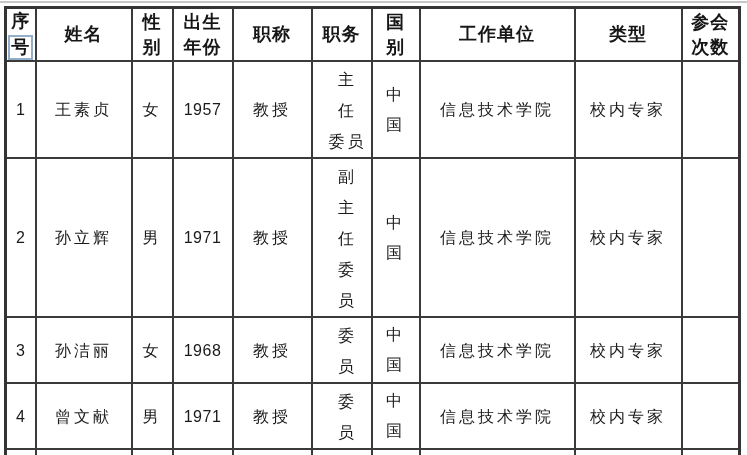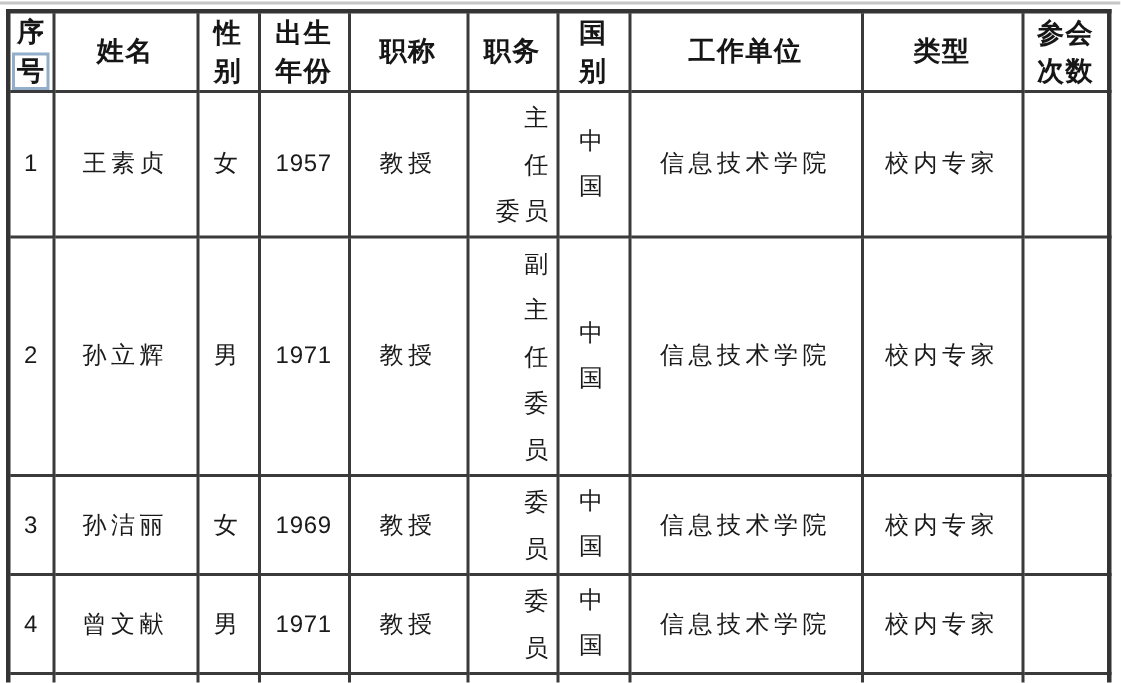--- a/index.html
+++ b/index.html
@@ -46,21 +46,21 @@
     line-height: 29px;
     letter-spacing: 3px;
     color: #1a1a1a;
   }
   td.num {
     font-family: "Liberation Sans", "DejaVu Sans", sans-serif;
     letter-spacing: 0.5px;
     font-size: 16px;
   }
   td.pos {
-    text-align: right;
+    text-align: center;
     vertical-align: top;
     padding: 2px 2px 0 14px;
     line-height: 31px;
     word-spacing: 8px;
   }
   td.country { line-height: 30px; }
   tr.hdr  { height: 52px; }
   tr.r1 { height: 58px; }
   tr.r2 { height: 96px; }
   tr.r3 { height: 61px; }
@@ -138,21 +138,21 @@
       <td class="country">中
 国</td>
       <td>信息技术学院</td>
       <td>校内专家</td>
       <td></td>
     </tr>
     <tr class="r3">
       <td class="num">3</td>
       <td>孙洁丽</td>
       <td>女</td>
-      <td class="num">1969</td>
+      <td class="num">1968</td>
       <td>教授</td>
       <td class="pos">委 员</td>
       <td class="country">中
 国</td>
       <td>信息技术学院</td>
       <td>校内专家</td>
       <td></td>
     </tr>
     <tr class="r4">
       <td class="num">4</td>

